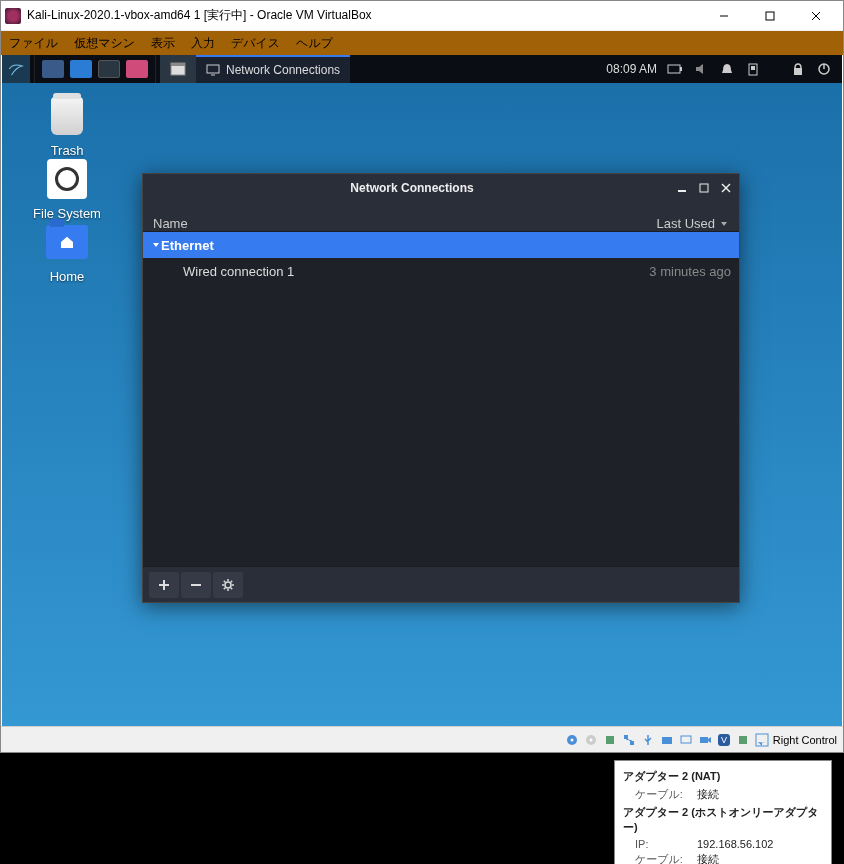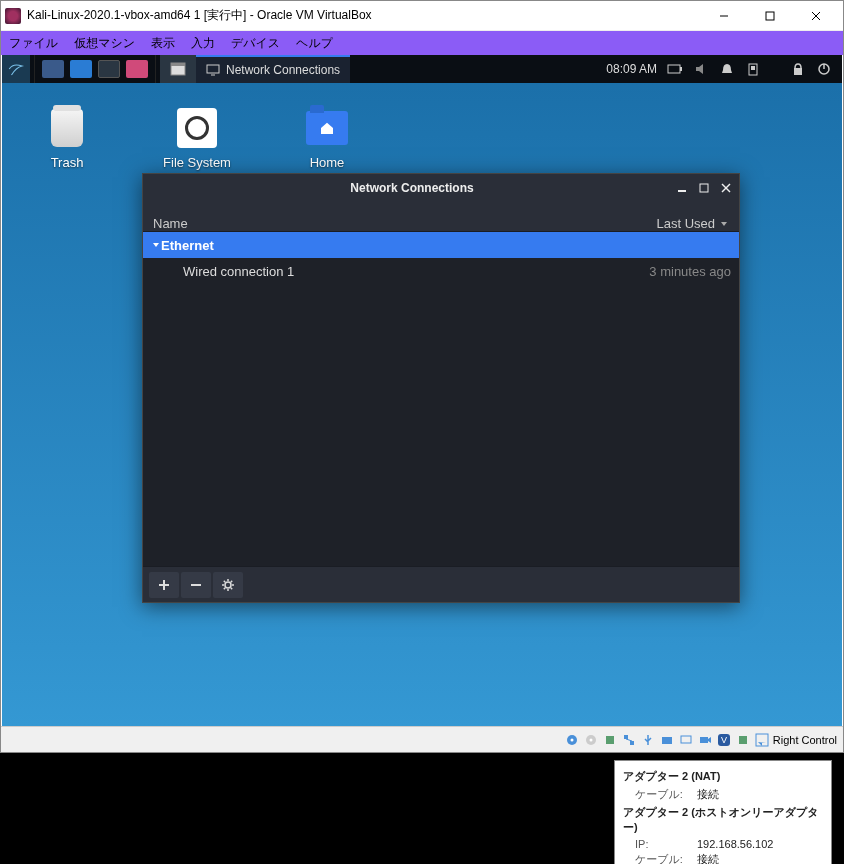--- a/index.html
+++ b/index.html
@@ -6,21 +6,21 @@
 body { width: 844px; height: 864px; background: #000; position: relative; overflow: hidden; }
 
 
 .vbox-window { position: absolute; top: 0; left: 0; width: 844px; height: 753px; background: #fff; border: 1px solid #888; }
 .vbox-titlebar { height: 30px; background: #fff; display: flex; align-items: center; padding: 0 4px; border-bottom: 1px solid #eee; }
 .vbox-icon { width: 16px; height: 16px; background: radial-gradient(circle,#a03060 40%,#3a1530 100%); border-radius: 2px; margin-right: 6px; }
 .vbox-title { flex: 1; font-size: 12px; color: #000; }
 .vbox-winbtns { display: flex; gap: 0; }
 .vbox-winbtn { width: 46px; height: 28px; display: flex; align-items: center; justify-content: center; font-size: 12px; cursor: pointer; }
 
-.vbox-menubar { height: 24px; background: #8b5cf6; display: flex; align-items: center; padding: 0 8px; gap: 16px; font-size: 12px; color: #000; }
+.vbox-menubar { height: 24px; background: #a16207; display: flex; align-items: center; padding: 0 8px; gap: 16px; font-size: 12px; color: #000; }
 .vbox-menuitem { cursor: pointer; }
 
 
 .guest { position: absolute; top: 54px; left: 1px; right: 1px; bottom: 26px; background: linear-gradient(180deg,#1a6ea8 0%,#3498d3 100%); }
 
 .kali-panel { height: 28px; background: #0a0e14; display: flex; align-items: center; color: #ddd; font-size: 12px; }
 .panel-left { display: flex; align-items: center; height: 100%; }
 .panel-icon { width: 28px; height: 28px; display: flex; align-items: center; justify-content: center; cursor: pointer; }
 .panel-icon.kali { background: #1a3a52; }
 .panel-sep { width: 1px; height: 100%; background: #222; margin: 0 4px; }
@@ -28,21 +28,21 @@
 .li-term { background: #2a3642; border: 1px solid #555; }
 .li-files { background: #2a7cd4; }
 .li-blue { background: #3a5a8a; }
 .li-pink { background: #d04a7a; position: relative; }
 .task-btn { height: 28px; padding: 0 10px; display: flex; align-items: center; gap: 6px; cursor: pointer; }
 .task-btn.active { background: #2a3642; }
 .task-btn.hl { border-top: 2px solid #367bf0; background: #1a2230; }
 .panel-right { margin-left: auto; display: flex; align-items: center; gap: 10px; padding-right: 10px; }
 .tray-icon { width: 16px; height: 16px; display: flex; align-items: center; justify-content: center; cursor: pointer; }
 
-.desktop-icons { position: absolute; top: 52px; left: 20px; display: flex; flex-direction: row; gap: 40px; }
+.desktop-icons { position: absolute; top: 40px; left: 20px; display: flex; flex-direction: column; }
 .dicon { display: flex; flex-direction: column; align-items: center; gap: 6px; cursor: pointer; width: 90px; }
 .dicon-img { width: 42px; height: 42px; display: flex; align-items: center; justify-content: center; }
 .dicon-label { color: #fff; font-size: 13px; text-shadow: 0 1px 2px rgba(0,0,0,.6); }
 .trash-shape { width: 32px; height: 38px; background: linear-gradient(180deg,#f5f5f5,#d0d0d0); border-radius: 4px 4px 6px 6px; position: relative; }
 .trash-shape::before { content:""; position:absolute; top:-4px; left:2px; right:2px; height:6px; background:#e0e0e0; border-radius:3px; }
 .fs-shape { width: 40px; height: 40px; background: #fff; border-radius: 4px; display:flex; align-items:center; justify-content:center; }
 .fs-shape::after { content:""; width:18px; height:18px; border:3px solid #333; border-radius:50%; }
 .home-shape { width: 44px; height: 34px; background: #367bf0; border-radius: 3px; position: relative; display:flex; align-items:center; justify-content:center; }
 .home-shape::before { content:""; position:absolute; top:-6px; left:4px; width:14px; height:8px; background:#2a6ad0; border-radius:2px 2px 0 0; }
 .home-shape svg { width:18px; height:18px; }

